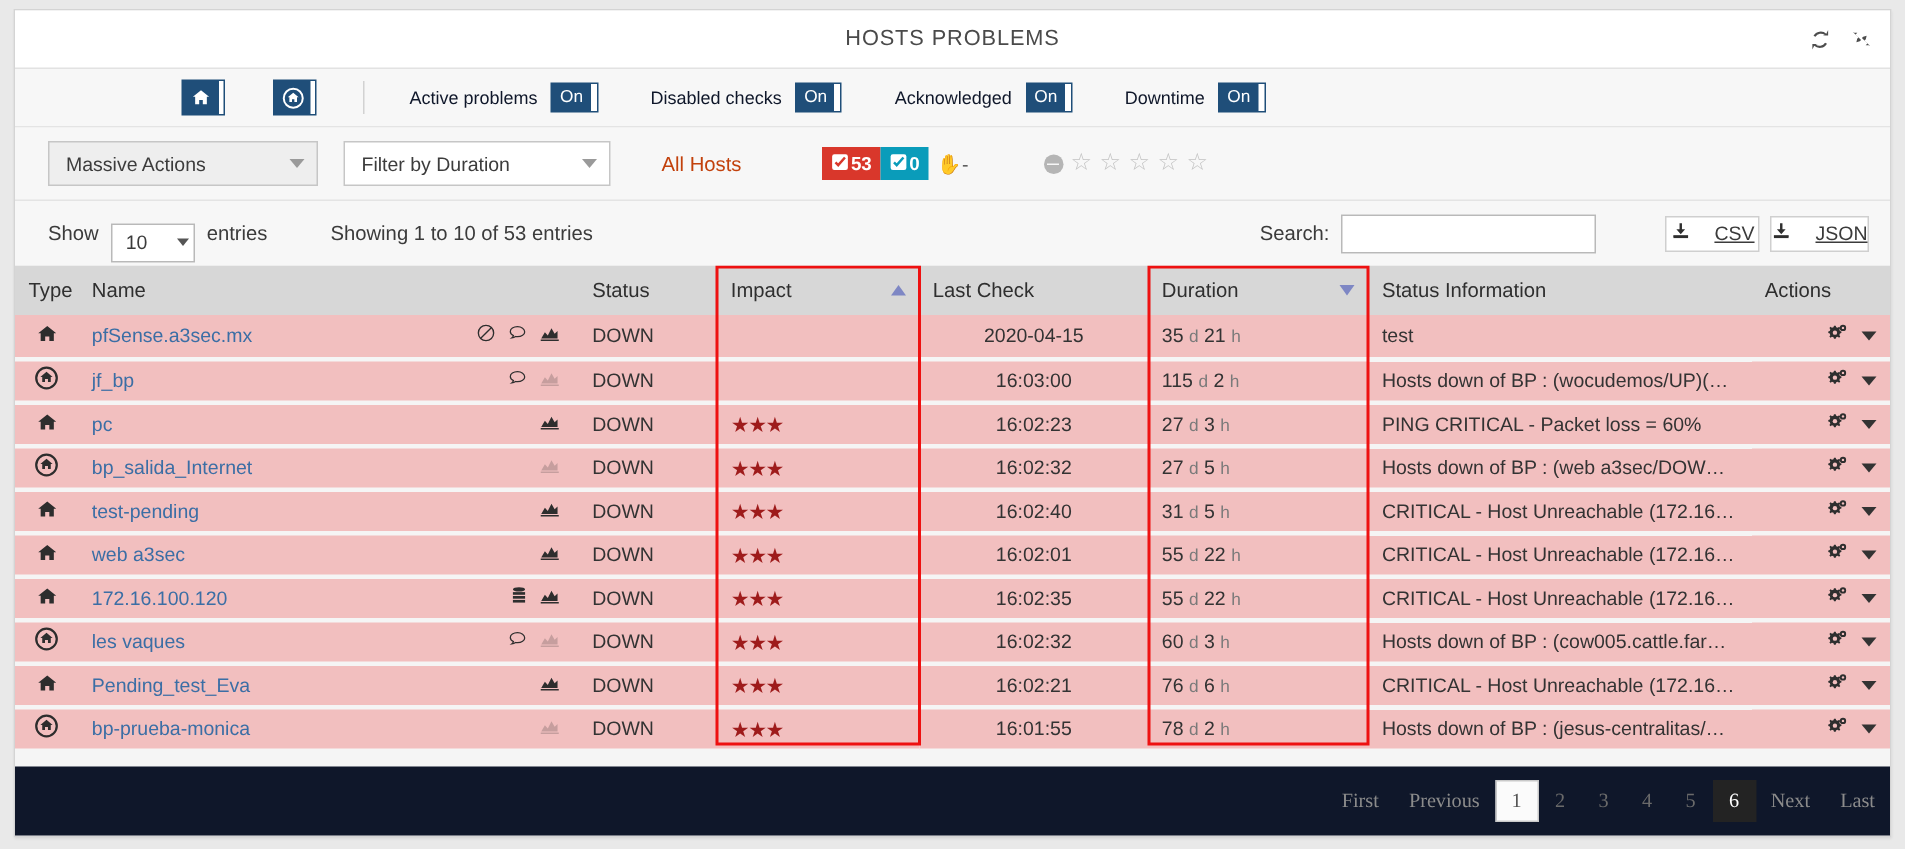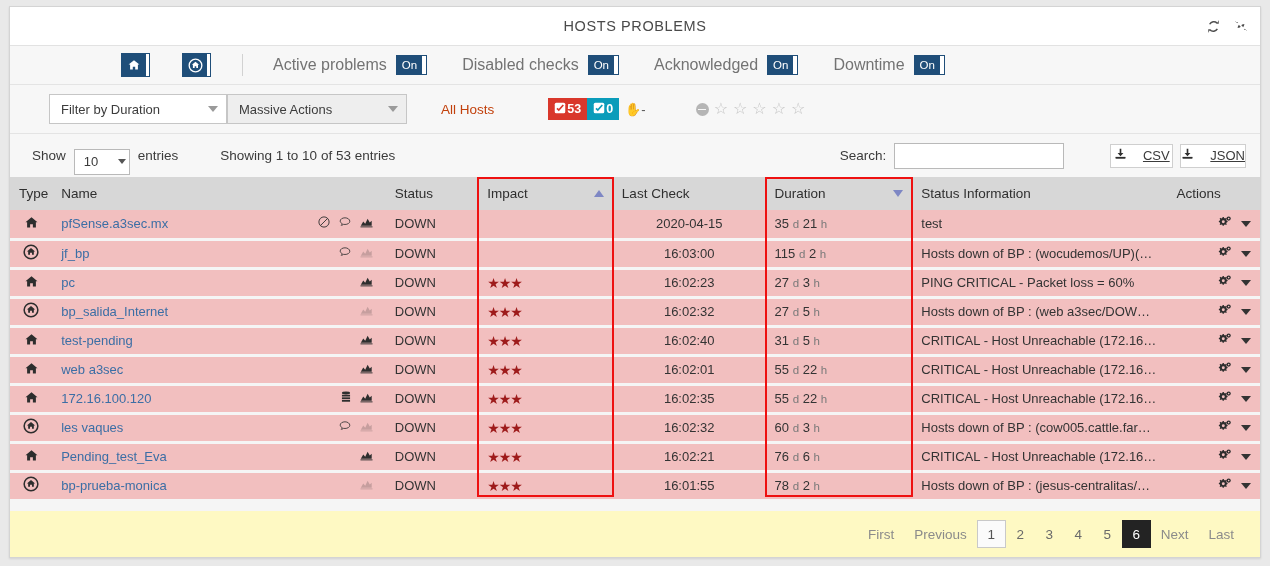--- a/index.html
+++ b/index.html
@@ -74,21 +74,21 @@
     cursor: pointer;
   }
   .navbtn svg { display:block; }
   .vsep {
     width: 1px; height: 22px; background: #d2d2d2;
     margin-left: 32px;
   }
   .toggles { display: flex; align-items: center; margin-left: 30px; gap: 0; }
   .toggle-group { display: flex; align-items: center; }
   .toggle-label {
-    font-size: 16px; color: #737373; margin-right: 10px; white-space: nowrap;
+    font-size: 12px; color: #0f172a; margin-right: 10px; white-space: nowrap;
   }
   .toggle-sw {
     background: #1f4e79;
     color: #fff;
     font-size: 11.5px;
     height: 18px;
     padding: 0 5px 0 5px;
     display: flex; align-items: center;
     border-right: 4px solid #fff;
     box-shadow: 0 0 0 1px #1f4e79;
@@ -282,27 +282,27 @@
   .hl {
     position: absolute;
     border: 2px solid #ee1111;
     pointer-events: none;
     z-index: 20;
   }
 
   
   .pagbar {
     height: 46px;
-    background: #fef9c3;
+    background: #0f172a;
     display: flex;
     align-items: center;
     justify-content: flex-end;
-    padding-right: 16px;
     gap: 0;
     flex: 0 0 auto;
+    font-family: Liberation Serif, serif;
   }
   .pag { display: flex; align-items: center; }
   .pg {
     min-width: 30px; height: 28px;
     display:flex; align-items:center; justify-content:center;
     font-size: 13.5px;
     color: #888;
     padding: 0 10px;
     cursor: pointer;
   }
@@ -373,26 +373,26 @@
           <span class="toggle-sw">On</span>
         </div>
         <div class="toggle-group">
           <span class="toggle-label">Downtime</span>
           <span class="toggle-sw">On</span>
         </div>
       </div>
     </div>
 
     <div class="filterbar">
+      <div class="select-box sel-massive">
+        <span>Massive Actions</span>
+        <span class="caret-dn"></span>
+      </div>
       <div class="select-box sel-duration">
         <span>Filter by Duration</span>
-        <span class="caret-dn"></span>
-      </div>
-      <div class="select-box sel-massive">
-        <span>Massive Actions</span>
         <span class="caret-dn"></span>
       </div>
       <span class="allhosts">All Hosts</span>
       <div class="badges">
         <span class="badge red">
           <span>
             <svg width="12" height="12" viewBox="0 0 16 16">
                 <rect x="1" y="1" width="14" height="14" rx="2" fill="#fff"></rect>
                 <path d="M4 8.4l2.4 2.4L12.4 4" stroke="#d9372b" stroke-width="2.2" fill="none"></path>
               </svg>

